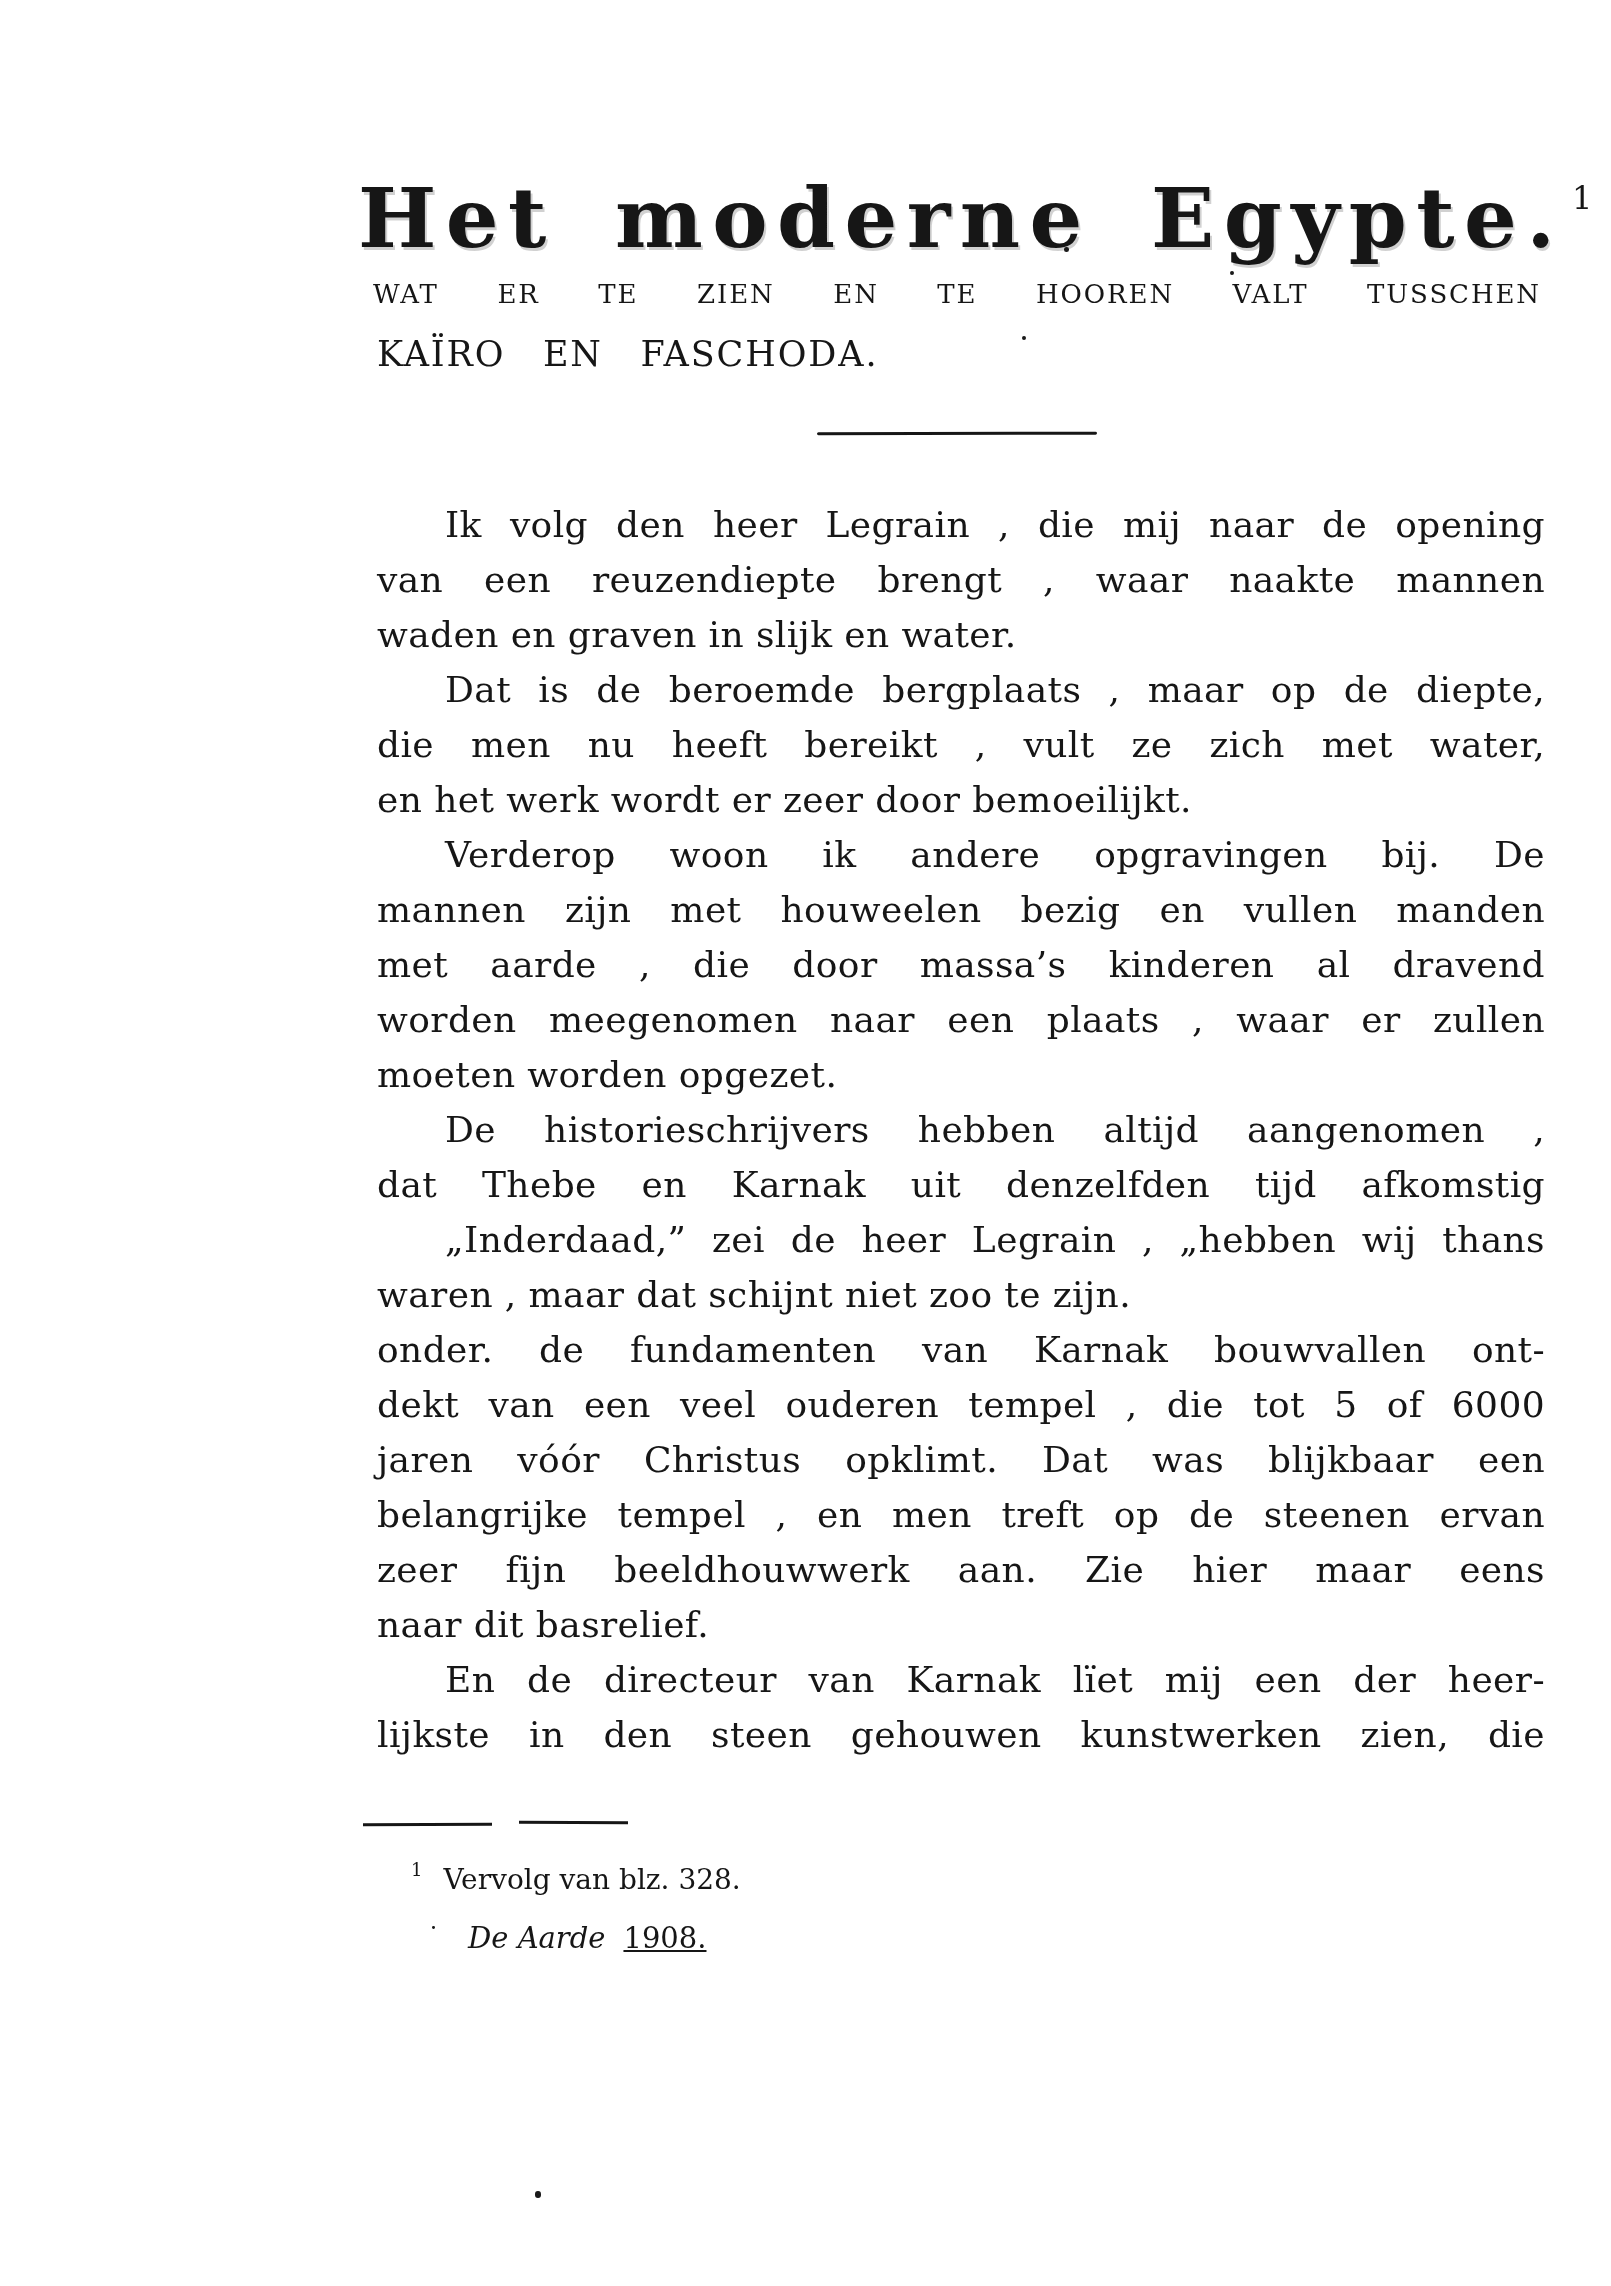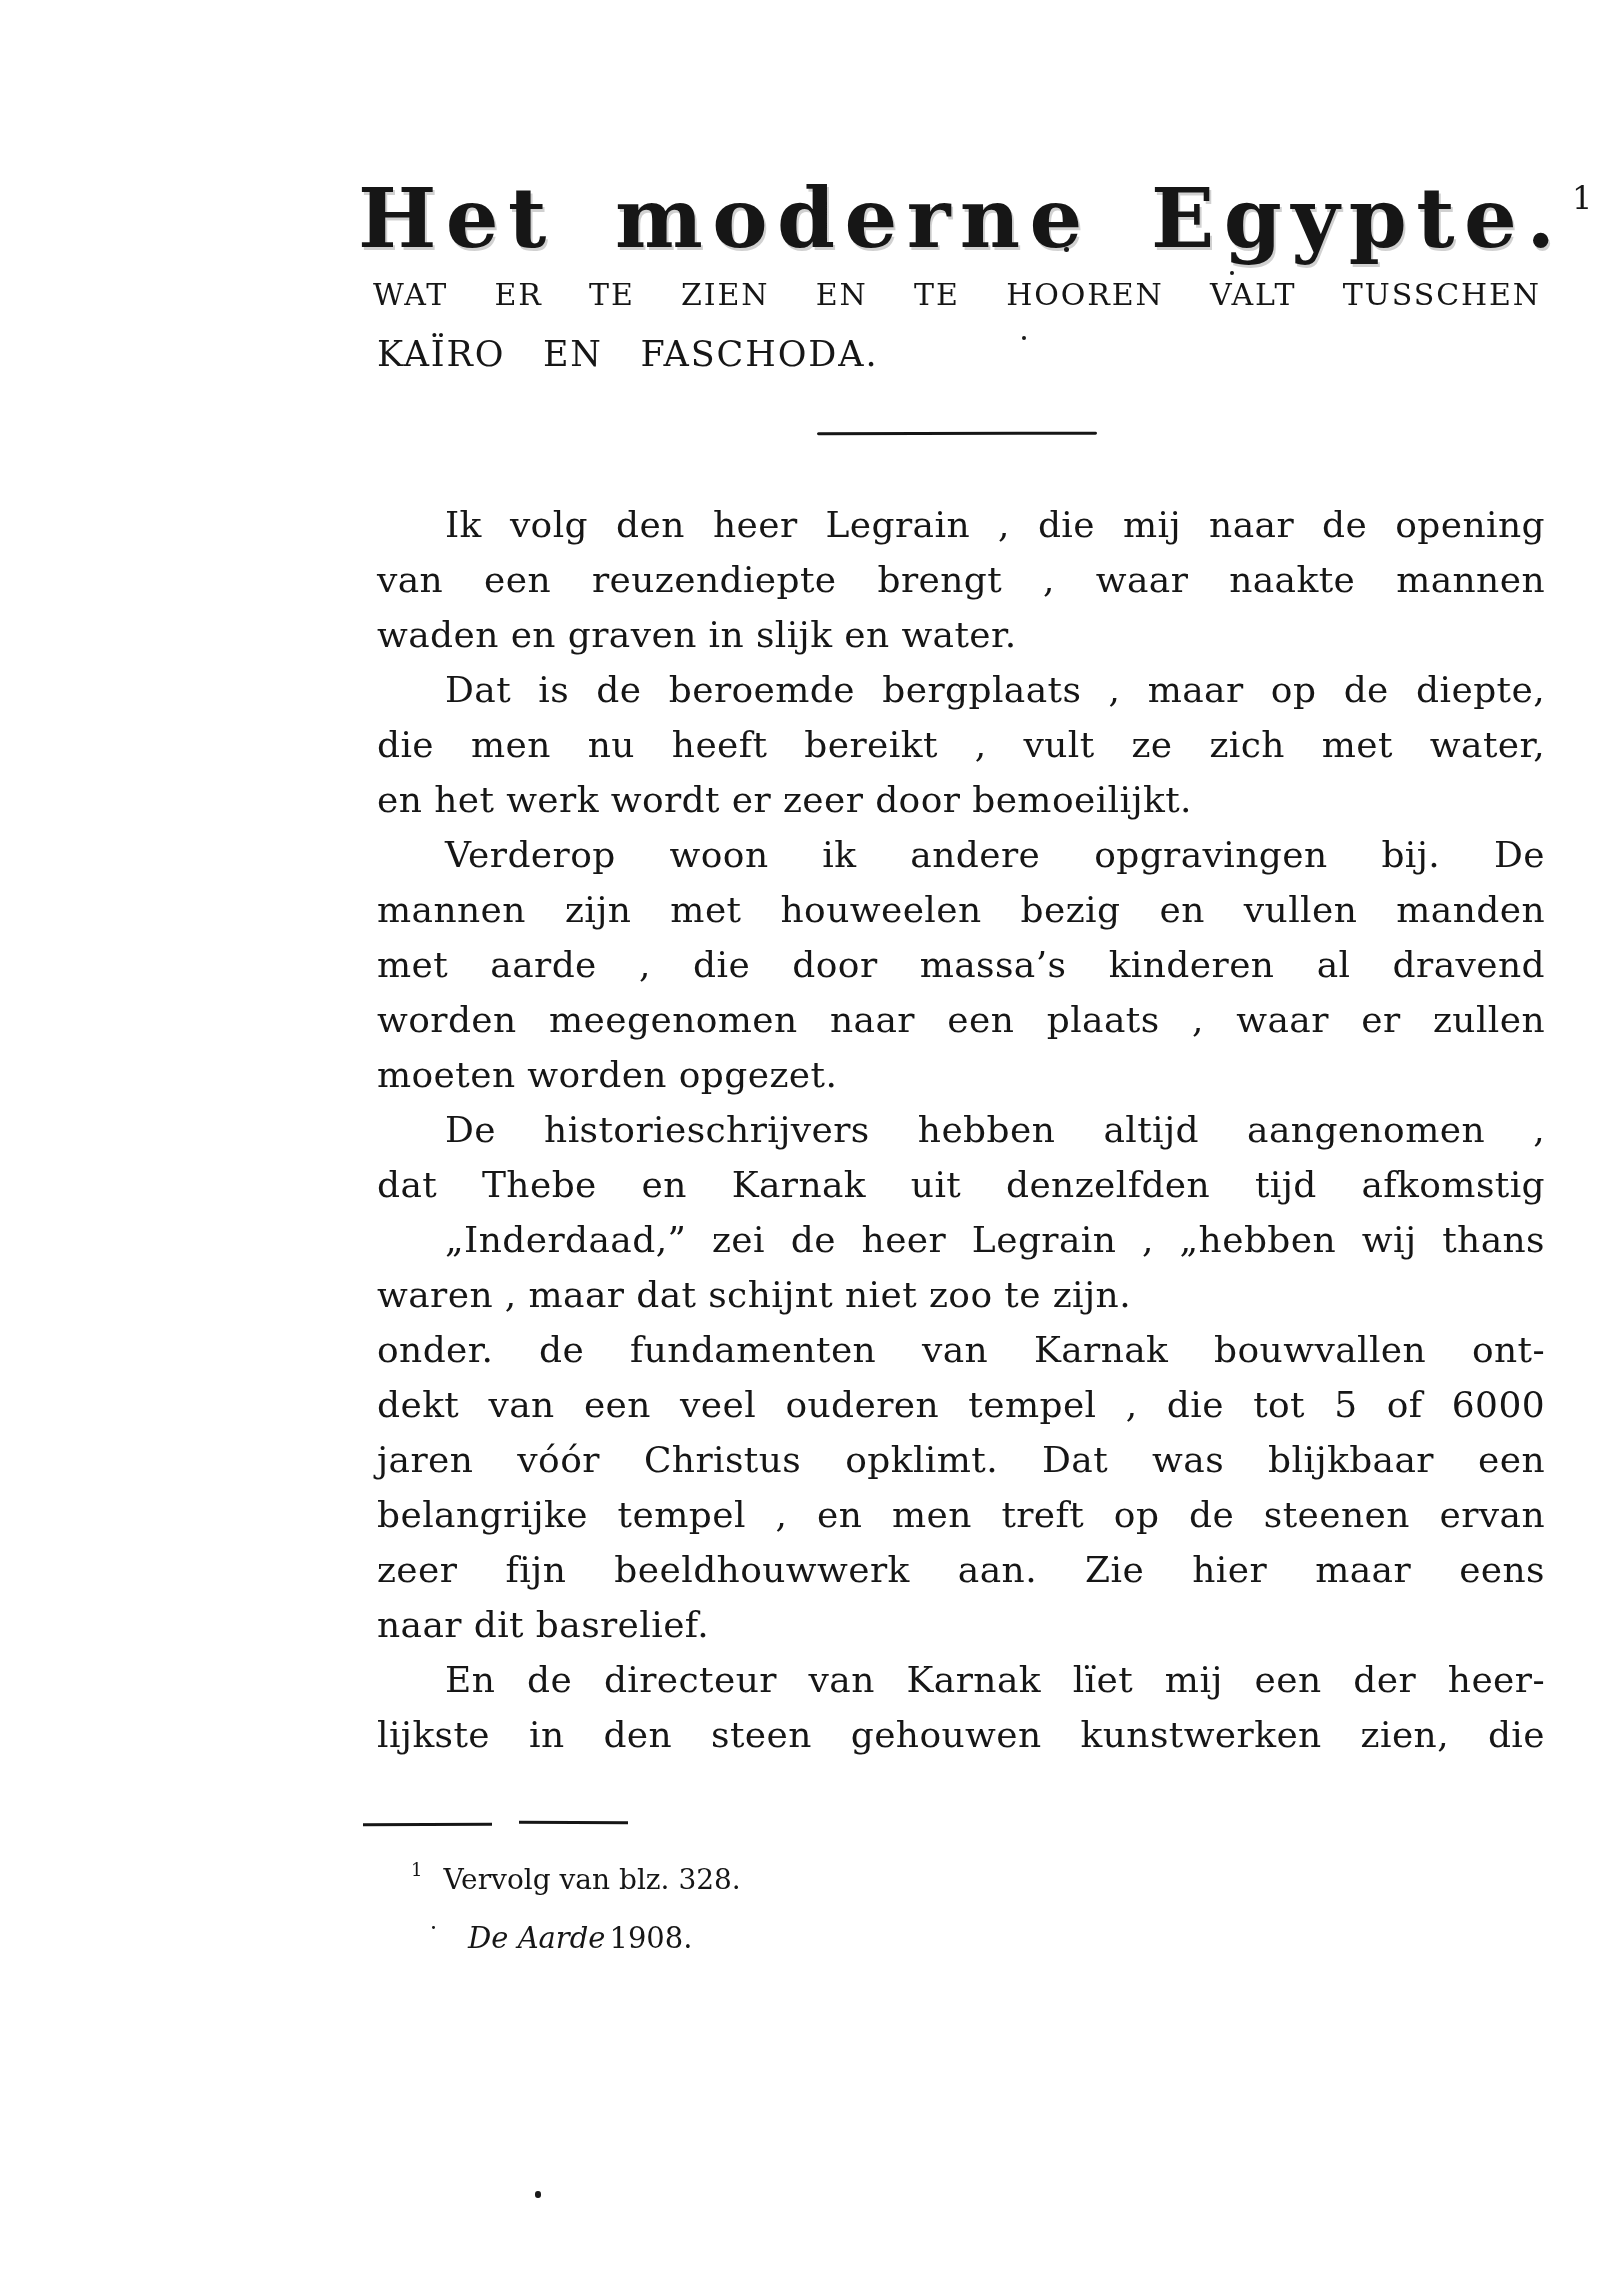--- a/index.html
+++ b/index.html
@@ -18,21 +18,21 @@
     white-space:nowrap;
     text-shadow:1.9px 2.8px 0 rgba(0,0,0,0.18);
   }
   .title sup{
     font-size:32px;letter-spacing:0;word-spacing:0;
     vertical-align:38px;margin-left:7.5px;font-weight:normal;
     text-shadow:none;
   }
   .sub1{
     position:absolute;left:373px;top:273px;width:1168px;
-    font-size:30px;letter-spacing:1.9px;line-height:43px;
+    font-size:26px;letter-spacing:1.9px;line-height:43px;
     text-align:justify;text-align-last:justify;
   }
   .sub2{
     position:absolute;left:377px;top:333px;width:1168px;
     font-size:35px;letter-spacing:1.9px;word-spacing:24.5px;
     text-align:left;line-height:43px;
   }
   .rule-sub{
     position:absolute;left:817px;top:432px;width:280px;height:2.8px;
     background:#161616;border-radius:1.9px;transform:rotate(-0.15deg);
@@ -43,21 +43,21 @@
   }
   .bline{text-align:justify;text-align-last:justify;}
   .bline.nj{text-align:left;text-align-last:left;}
   .ind{text-indent:68px;}
   .fnrule-a{position:absolute;left:363px;top:1823px;width:129px;height:2.8px;background:#161616;transform:rotate(-0.2deg);}
   .fnrule-b{position:absolute;left:519px;top:1821px;width:109px;height:2.8px;background:#161616;transform:rotate(0.3deg);}
   .footnote{position:absolute;left:411px;top:1853px;font-size:28px;line-height:34px;text-align:center;}
   .footnote .mark{font-size:18px;vertical-align:13px;margin-right:21px;}
   .source{position:absolute;left:468px;top:1920px;font-size:29px;line-height:36px;}
   .source .st{font-style:italic;}
-  .source .yr{margin-left:4px;}
+  .source .yr{margin-left:18px;text-decoration:underline;}
   .speck{position:absolute;background:#1a1a1a;border-radius:50%;}
 </style>
 </head>
 <body>
 
 <div class="page">
 
   <div class="title">
     <span>Het moderne Egypte.</span><sup>1</sup>
   </div>

